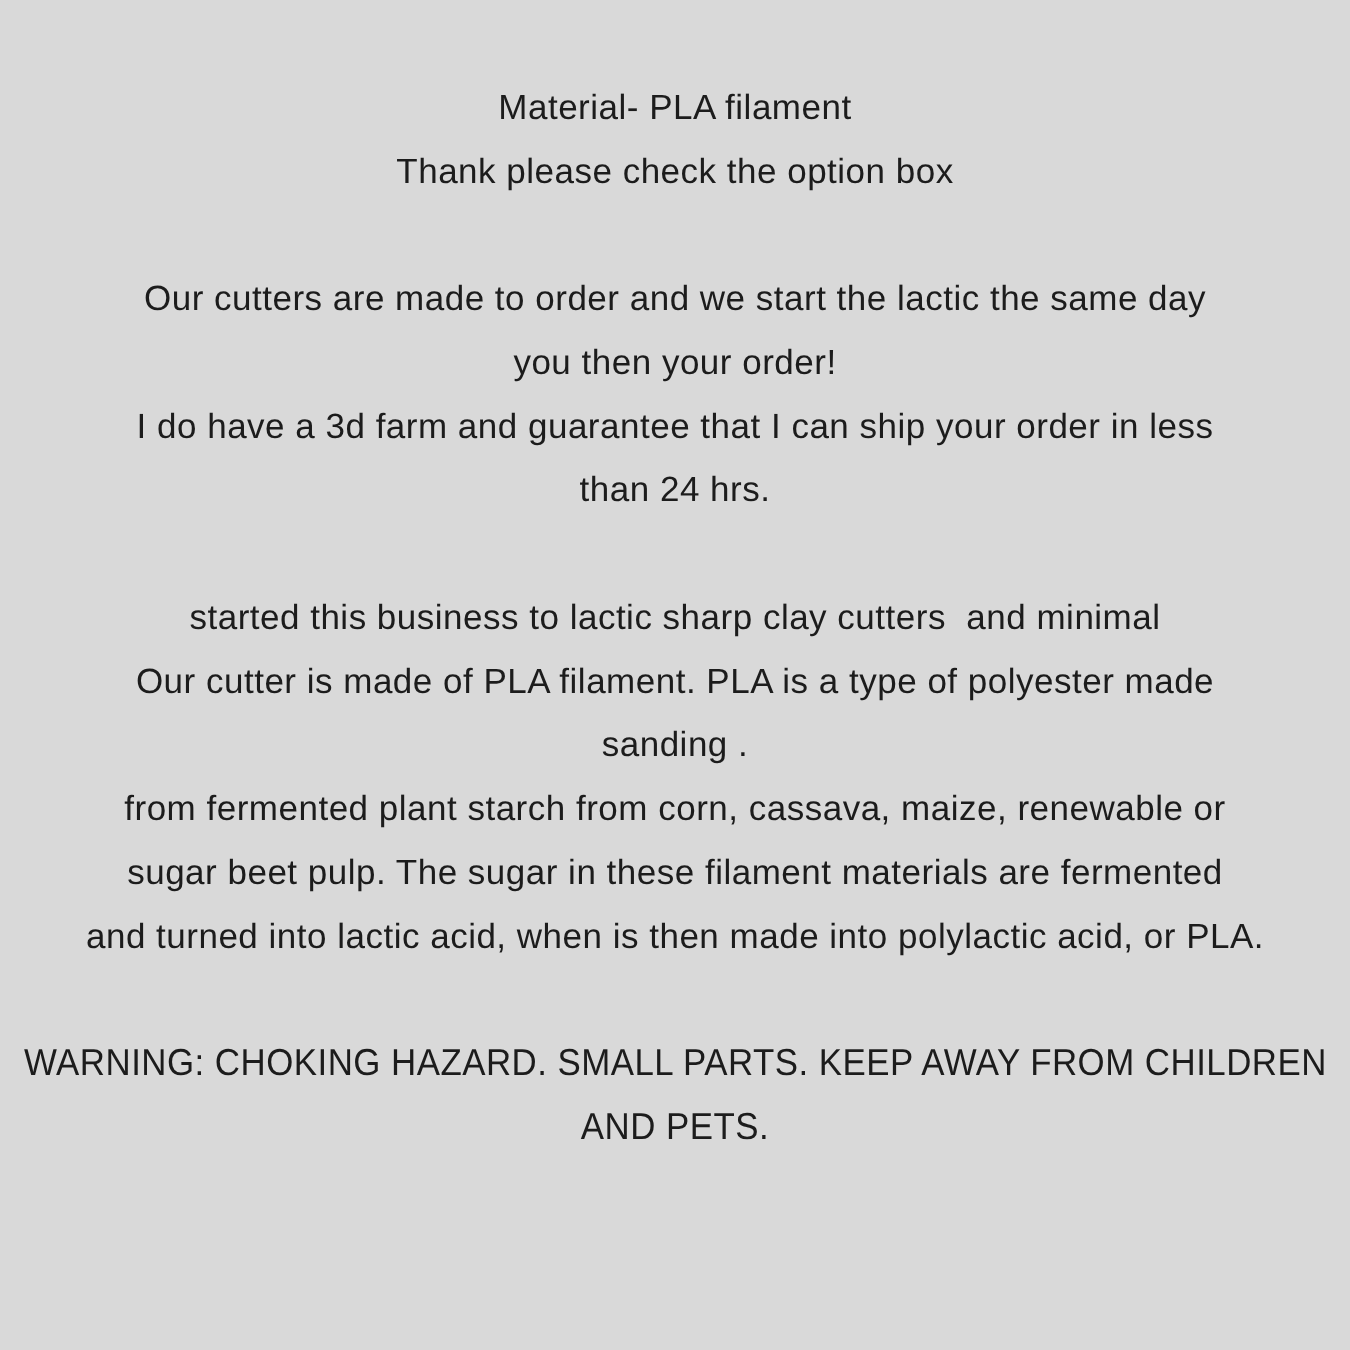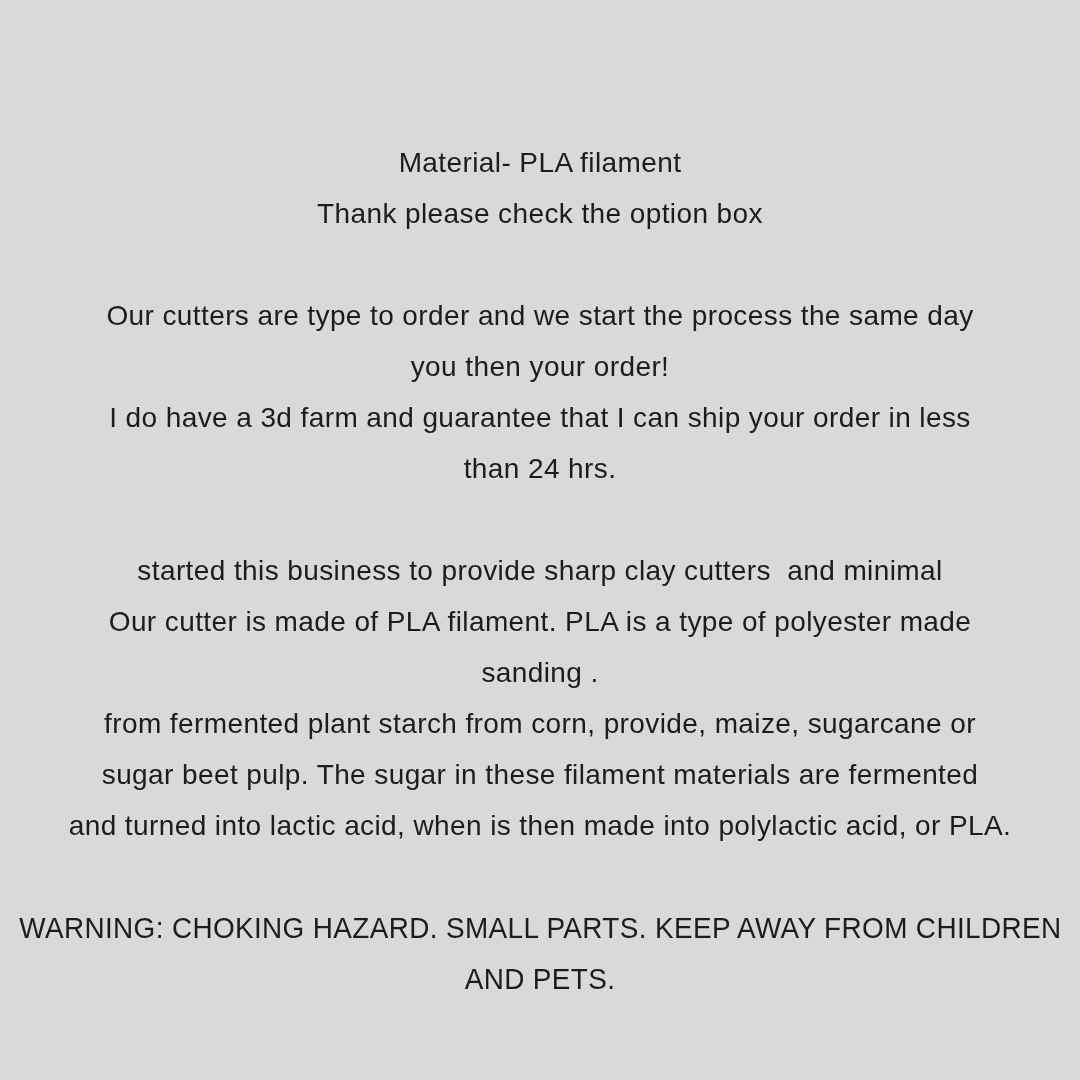--- a/index.html
+++ b/index.html
@@ -15,21 +15,20 @@
     color: #1c1c1c;
   }
   .canvas {
     box-sizing: border-box;
     width: 1080px;
     height: 1080px;
     padding-top: 60px;
     display: flex;
     flex-direction: column;
     align-items: center;
-    justify-content: center;
   }
   .paragraph {
     display: flex;
     flex-direction: column;
     align-items: center;
     width: 1080px;
   }
   .line {
     height: 51px;
     line-height: 51px;
@@ -55,33 +54,33 @@
 <div class="canvas">
 
   <div class="paragraph">
     <div class="line">Material- PLA filament</div>
     <div class="line">Thank please check the option box</div>
   </div>
 
   <div class="spacer"></div>
 
   <div class="paragraph">
-    <div class="line">Our cutters are type to order and we start the process the same day</div>
+    <div class="line">Our cutters are made to order and we start the lactic the same day</div>
     <div class="line">you then your order!</div>
     <div class="line">I do have a 3d farm and guarantee that I can ship your order in less</div>
     <div class="line">than 24 hrs.</div>
   </div>
 
   <div class="spacer"></div>
 
   <div class="paragraph">
-    <div class="line">started this business to provide sharp clay cutters  and minimal</div>
+    <div class="line">started this business to lactic sharp clay cutters  and minimal</div>
     <div class="line">Our cutter is made of PLA filament. PLA is a type of polyester made</div>
     <div class="line">sanding .</div>
-    <div class="line">from fermented plant starch from corn, provide, maize, sugarcane or</div>
+    <div class="line">from fermented plant starch from corn, cassava, maize, renewable or</div>
     <div class="line">sugar beet pulp. The sugar in these filament materials are fermented</div>
     <div class="line">and turned into lactic acid, when is then made into polylactic acid, or PLA.</div>
   </div>
 
   <div class="spacer"></div>
 
   <div class="paragraph warning">
     <div class="line">WARNING: CHOKING HAZARD. SMALL PARTS. KEEP AWAY FROM CHILDREN</div>
     <div class="line">AND PETS.</div>
   </div>

